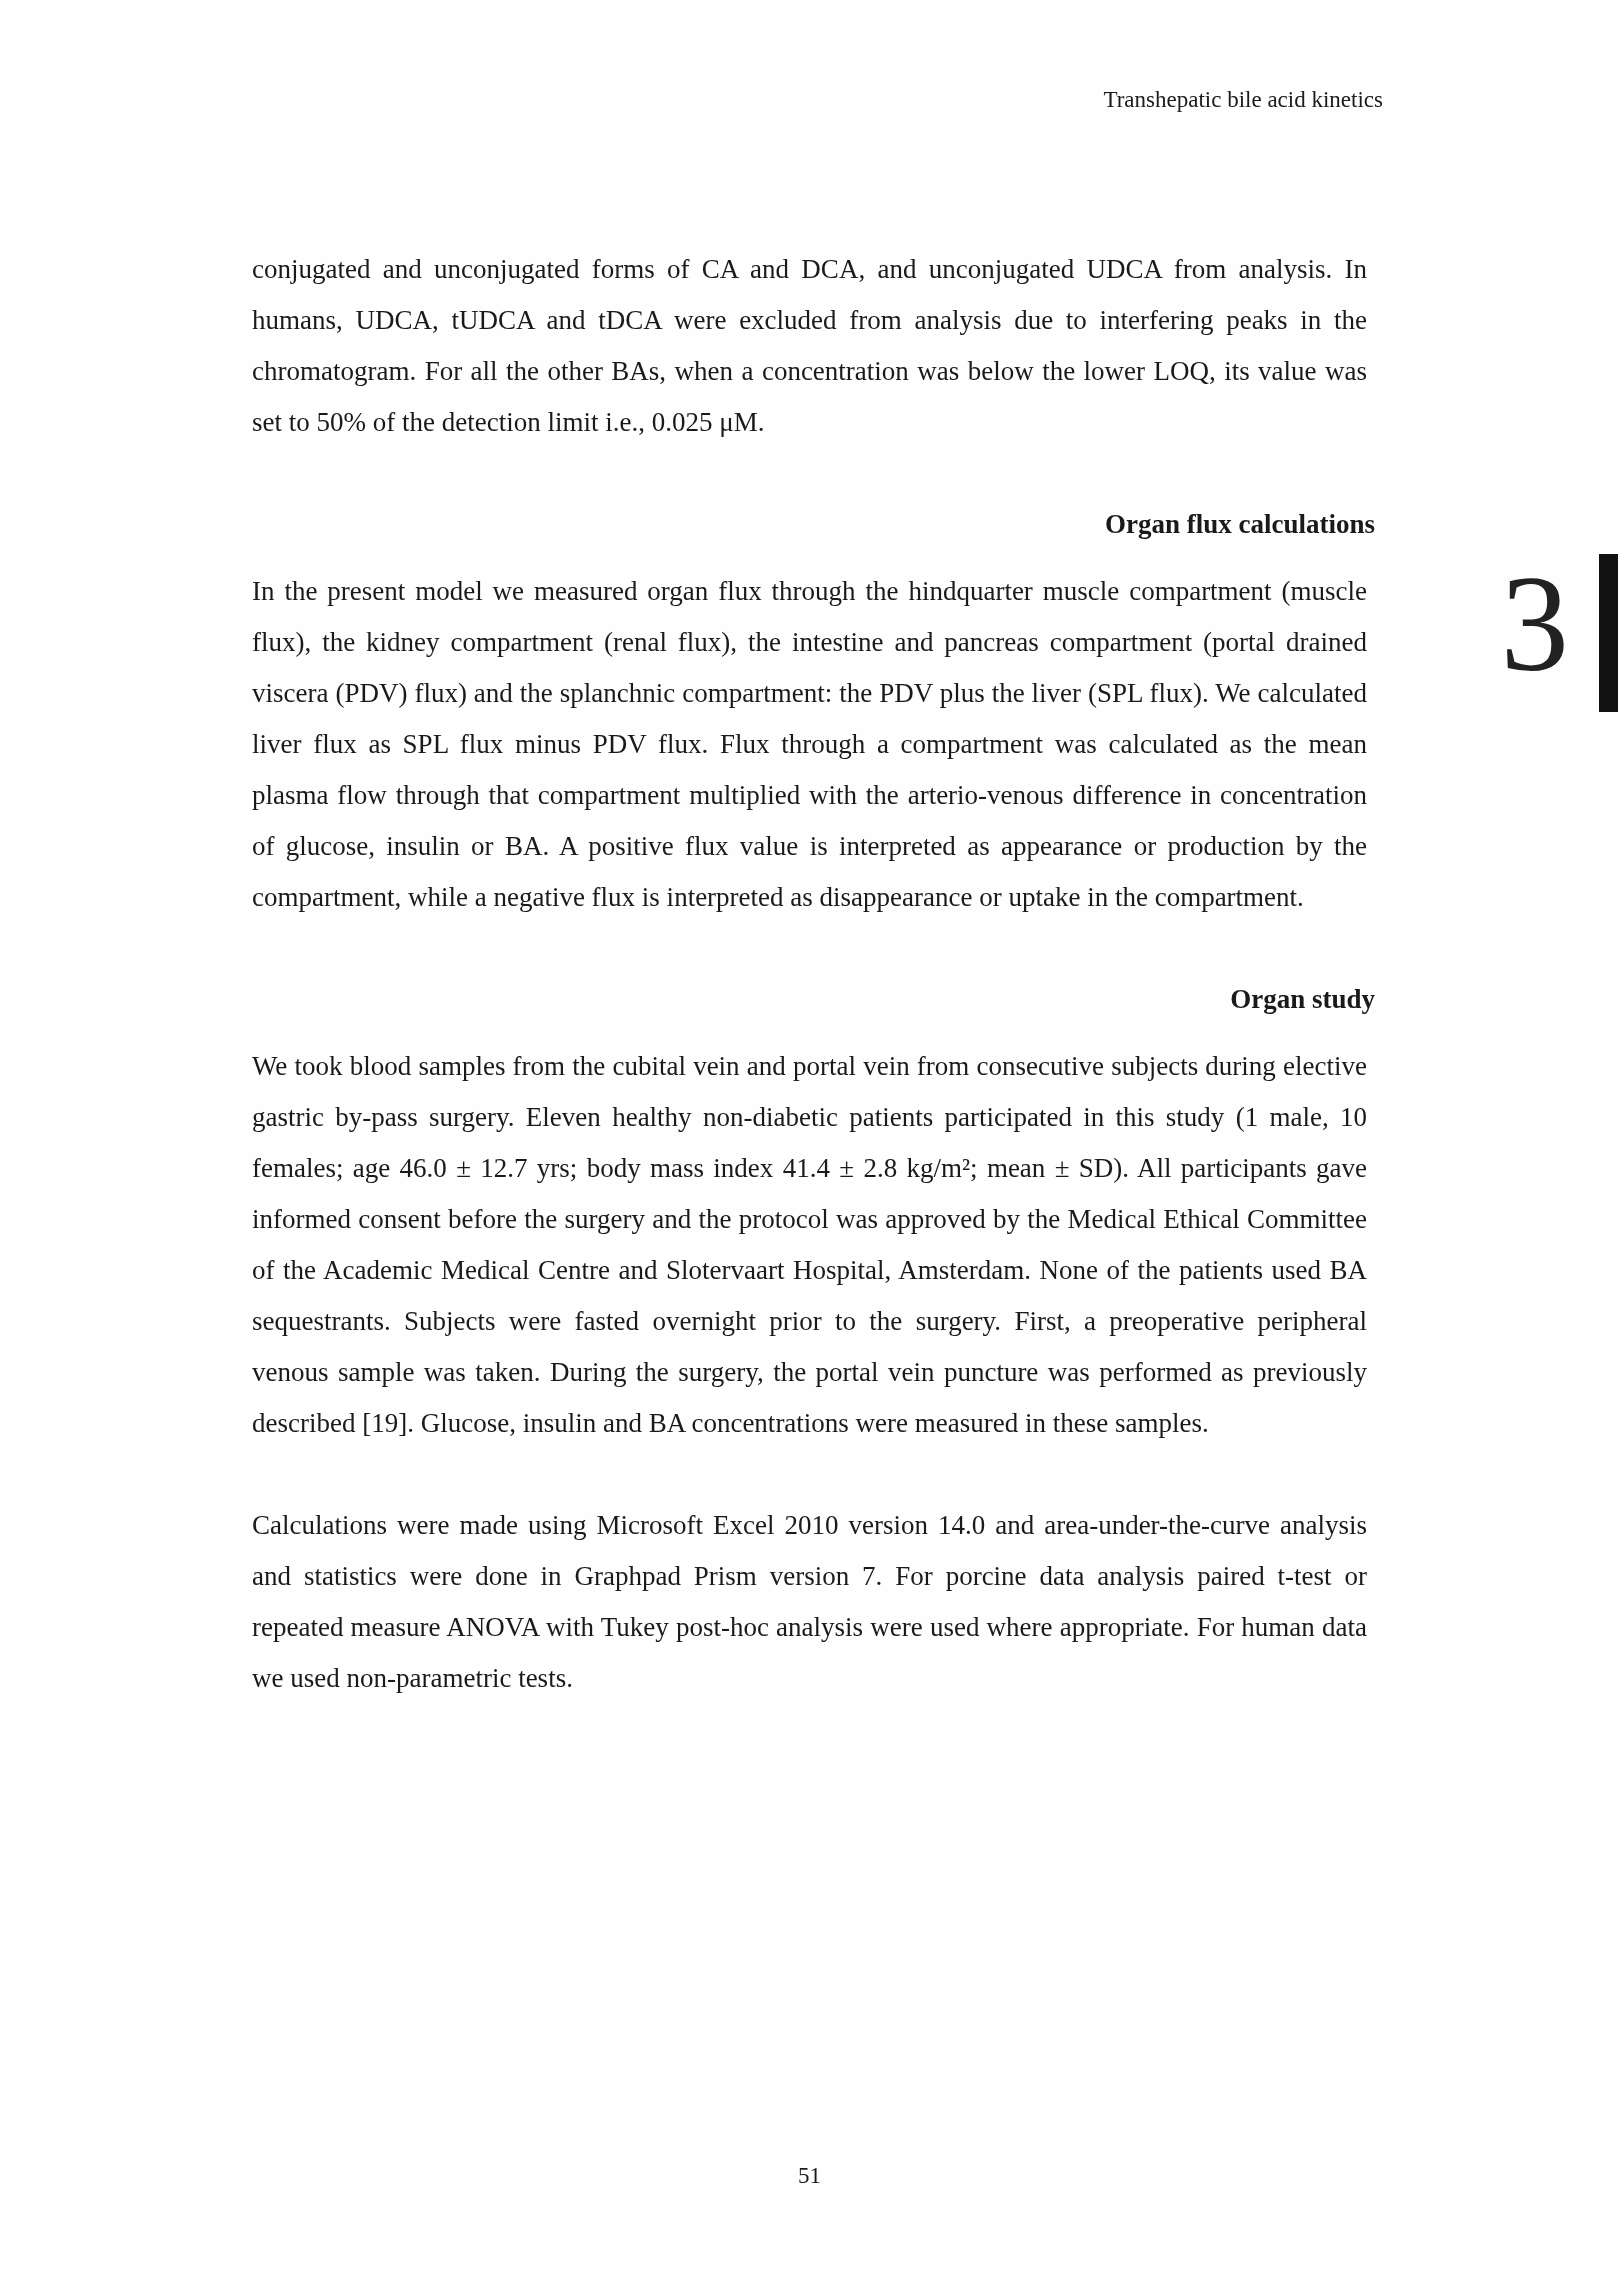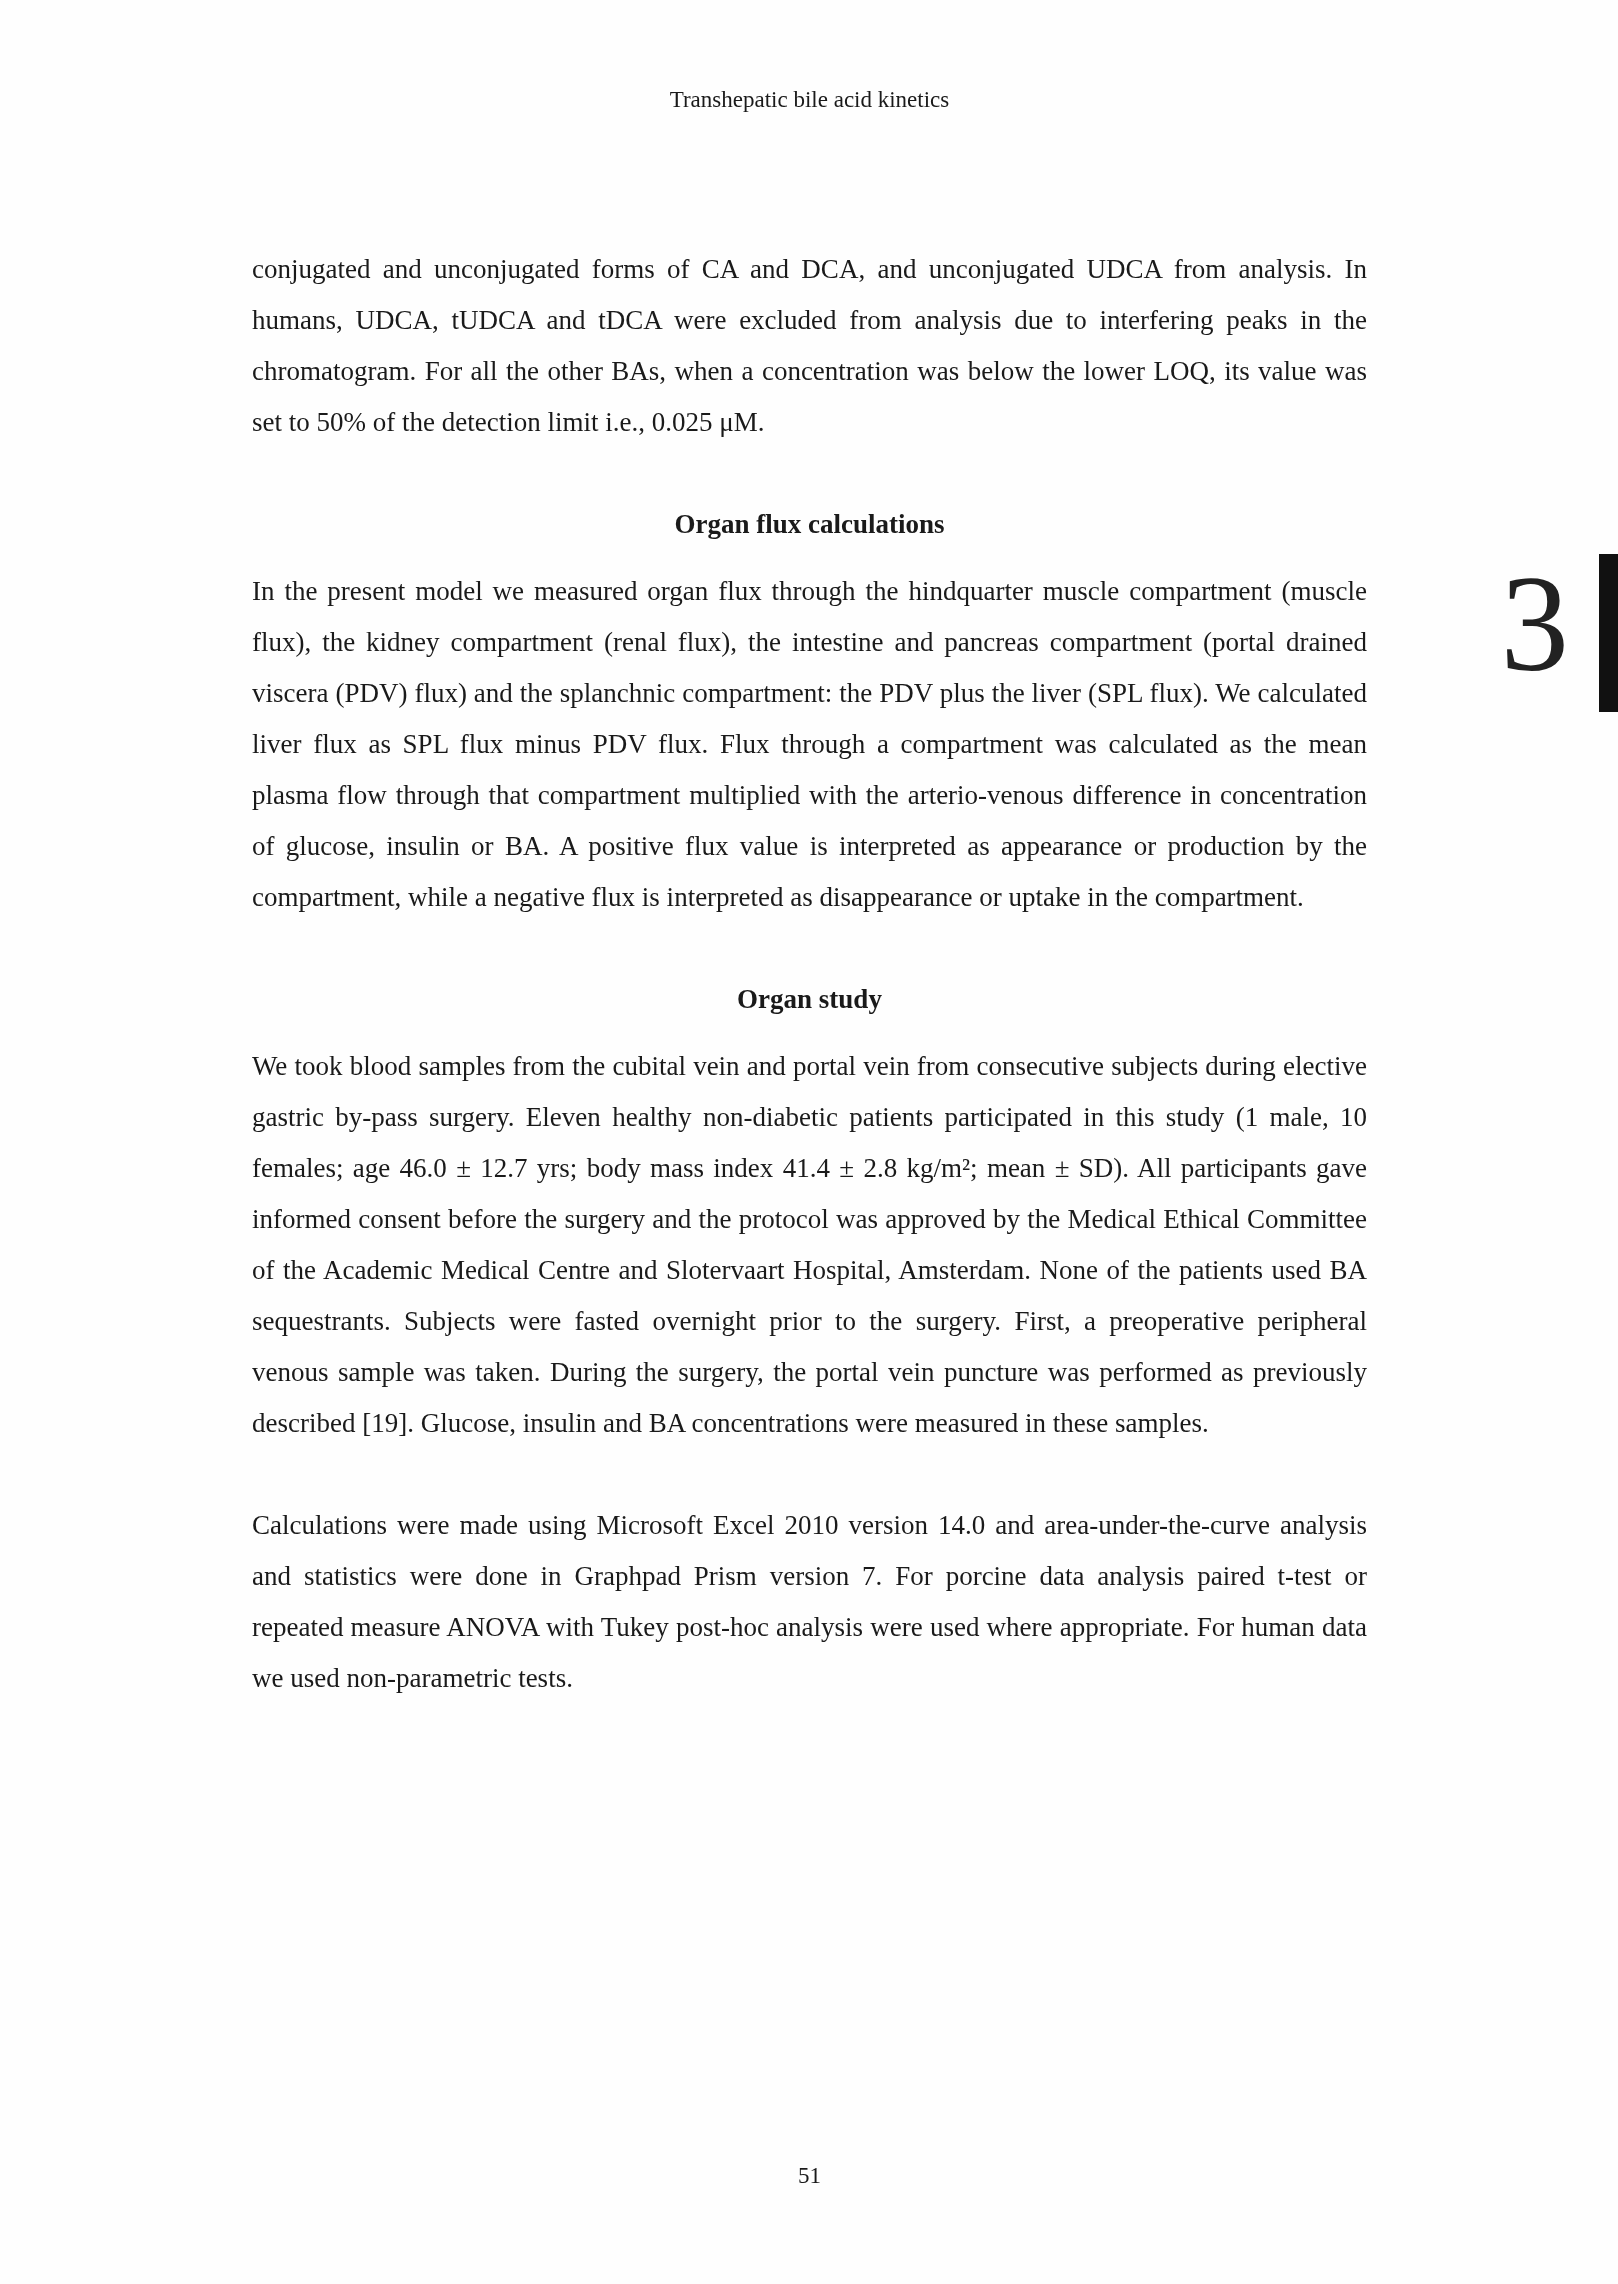--- a/index.html
+++ b/index.html
@@ -16,21 +16,21 @@
     position: absolute;
     inset: 0;
     overflow: hidden;
     background: #fefefe;
   }
   .running-header {
     position: absolute;
     top: 85px;
     left: 236px;
     width: 1147px;
-    text-align: center;
+    text-align: right;
     font-size: 23px;
     line-height: 30px;
     color: #1a1a1a;
   }
   .content {
     position: absolute;
     top: 228px;
     left: 236px;
     width: 1147px;
     font-size: 27px;
@@ -39,21 +39,21 @@
     text-justify: inter-word;
     color: #1a1a1a;
   }
   .content p { margin: 16px; }
   .section { margin-top: 51px; }
   .section h2 {
     font-size: 27px;
     line-height: 51px;
     margin: 8px;
     font-weight: bold;
-    text-align: center;
+    text-align: right;
     font-family: Liberation Serif, serif;
   }
   .chapter-num {
     position: absolute;
     top: 556px;
     right: 50px;
     font-size: 137px;
     line-height: 137px;
     font-weight: normal;
     color: #222222;

